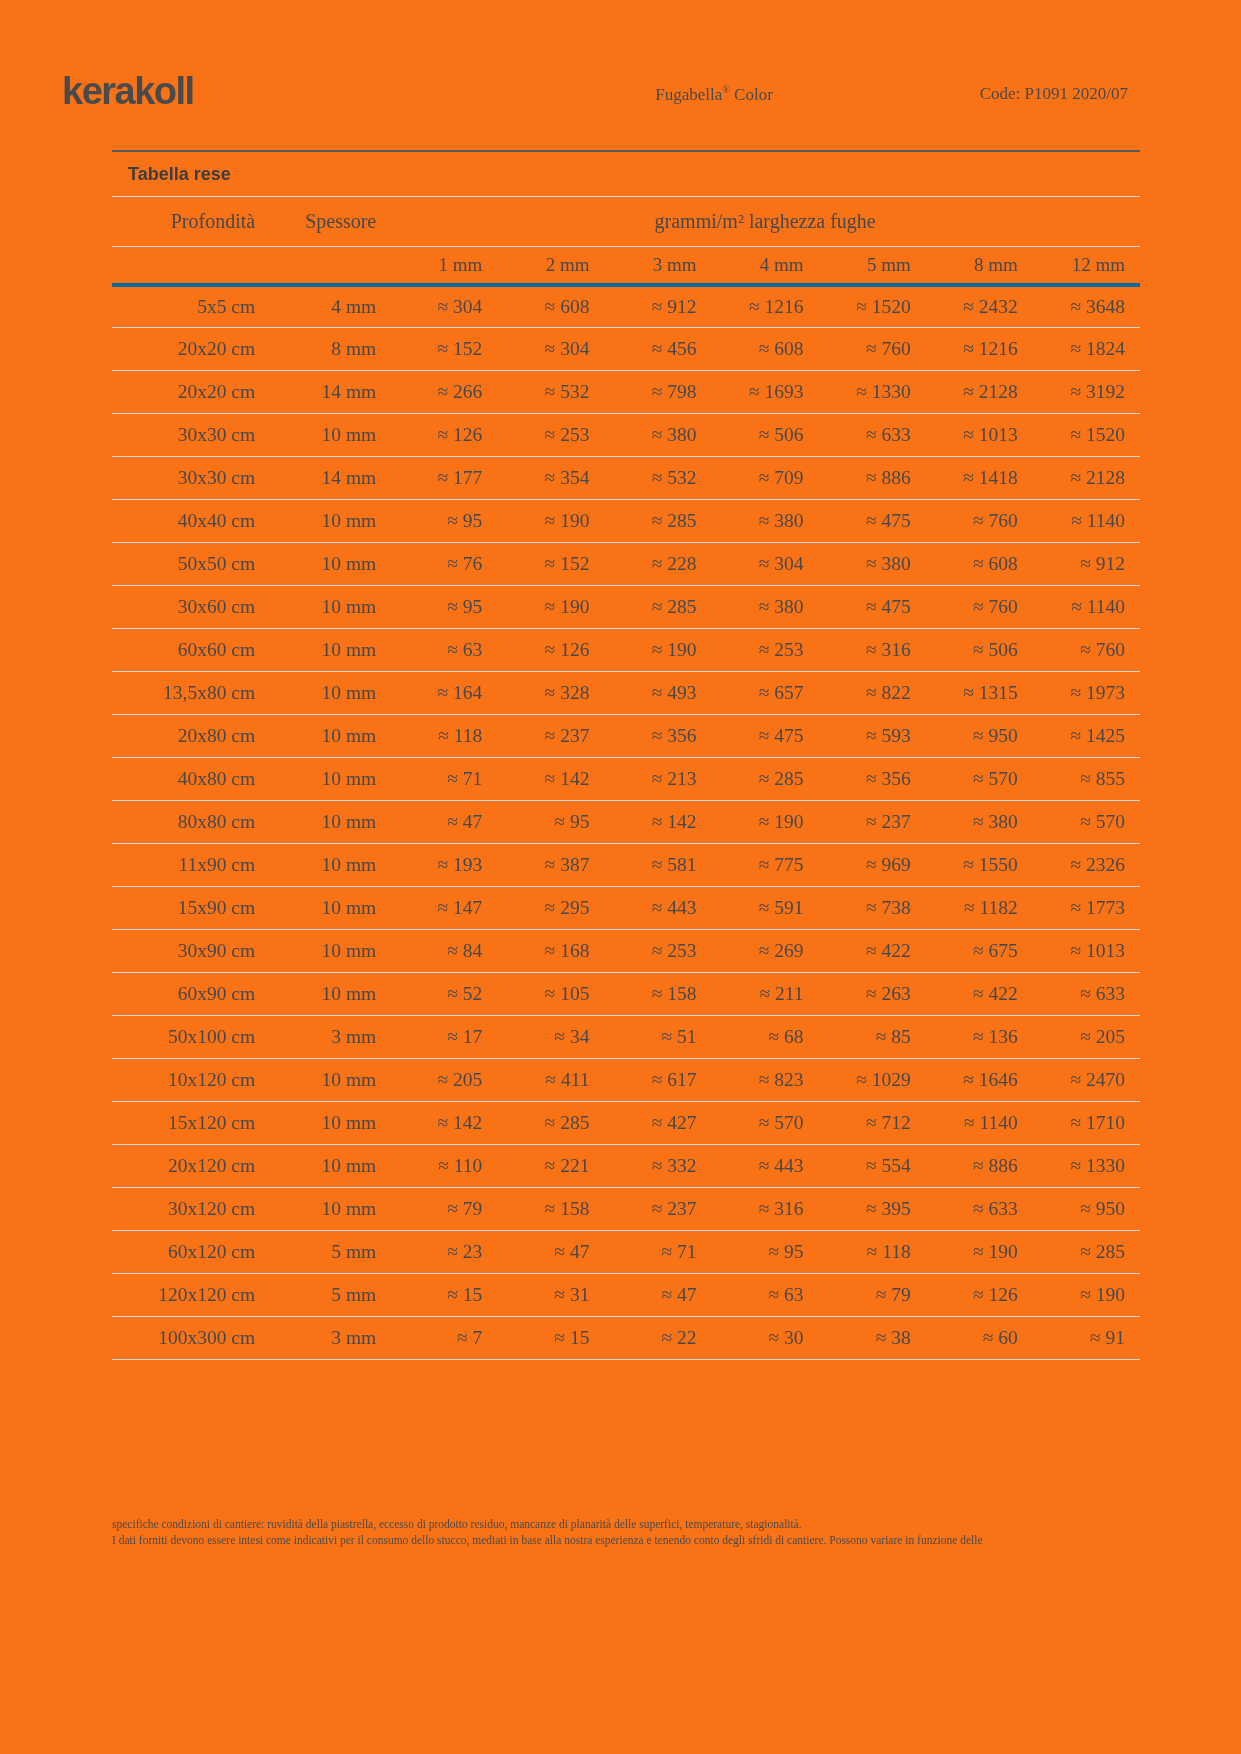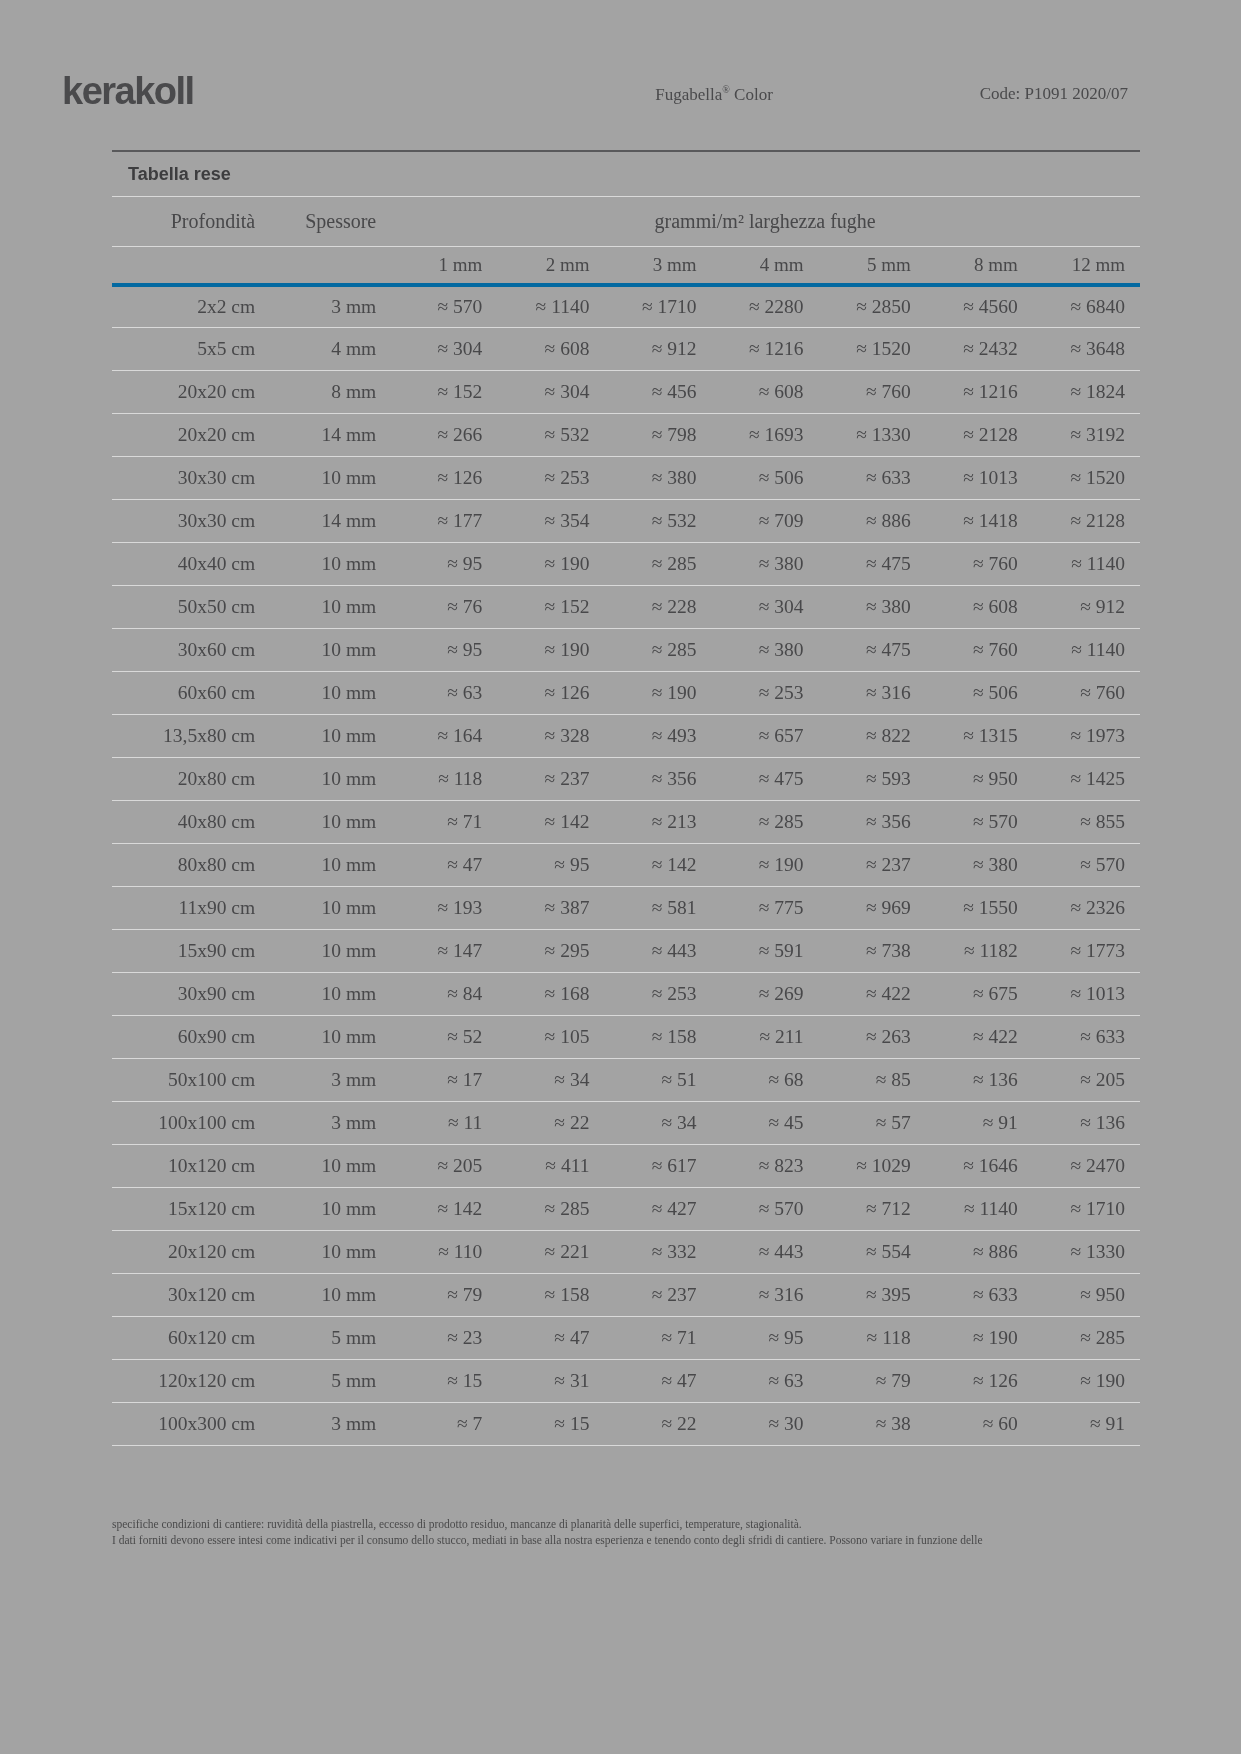--- a/index.html
+++ b/index.html
@@ -3,21 +3,21 @@
 <meta charset="utf-8">
 <style>
   * { margin: 0; padding: 0; box-sizing: border-box; }
   html, body { background: #ffffff; }
   body {
     width: 1241px; height: 1754px;
     font-family: "Liberation Serif", "DejaVu Serif", serif;
     color: #48484a;
     position: relative;
   }
-  .page { position: absolute; inset: 0; background: #a3a3a3; }
+  .page { position: absolute; inset: 0; background: #f97316; }
 
   
   .doc-header { position: absolute; top: 0; left: 0; width: 100%; height: 130px; }
   .logo {
     position: absolute; left: 62px; top: 70px;
     font-family: "Liberation Sans", "DejaVu Sans", sans-serif;
     font-weight: bold; font-size: 38px; letter-spacing: -1.5px;
     color: #4a4a4c;
   }
   .product {
@@ -106,31 +106,20 @@
           <td class="c-num">2 mm</td>
           <td class="c-num">3 mm</td>
           <td class="c-num">4 mm</td>
           <td class="c-num">5 mm</td>
           <td class="c-num">8 mm</td>
           <td class="c-num">12 mm</td>
         </tr>
       </thead>
       <tbody class="data" id="tbody">
           <tr>
-    <td class="c-prof">2x2 cm</td>
-    <td class="c-spes">3 mm</td>
-    <td class="c-num">≈ 570</td>
-    <td class="c-num">≈ 1140</td>
-    <td class="c-num">≈ 1710</td>
-    <td class="c-num">≈ 2280</td>
-    <td class="c-num">≈ 2850</td>
-    <td class="c-num">≈ 4560</td>
-    <td class="c-num">≈ 6840</td>
-  </tr>
-          <tr>
     <td class="c-prof">5x5 cm</td>
     <td class="c-spes">4 mm</td>
     <td class="c-num">≈ 304</td>
     <td class="c-num">≈ 608</td>
     <td class="c-num">≈ 912</td>
     <td class="c-num">≈ 1216</td>
     <td class="c-num">≈ 1520</td>
     <td class="c-num">≈ 2432</td>
     <td class="c-num">≈ 3648</td>
   </tr>
@@ -315,31 +304,20 @@
     <td class="c-spes">3 mm</td>
     <td class="c-num">≈ 17</td>
     <td class="c-num">≈ 34</td>
     <td class="c-num">≈ 51</td>
     <td class="c-num">≈ 68</td>
     <td class="c-num">≈ 85</td>
     <td class="c-num">≈ 136</td>
     <td class="c-num">≈ 205</td>
   </tr>
           <tr>
-    <td class="c-prof">100x100 cm</td>
-    <td class="c-spes">3 mm</td>
-    <td class="c-num">≈ 11</td>
-    <td class="c-num">≈ 22</td>
-    <td class="c-num">≈ 34</td>
-    <td class="c-num">≈ 45</td>
-    <td class="c-num">≈ 57</td>
-    <td class="c-num">≈ 91</td>
-    <td class="c-num">≈ 136</td>
-  </tr>
-          <tr>
     <td class="c-prof">10x120 cm</td>
     <td class="c-spes">10 mm</td>
     <td class="c-num">≈ 205</td>
     <td class="c-num">≈ 411</td>
     <td class="c-num">≈ 617</td>
     <td class="c-num">≈ 823</td>
     <td class="c-num">≈ 1029</td>
     <td class="c-num">≈ 1646</td>
     <td class="c-num">≈ 2470</td>
   </tr>

